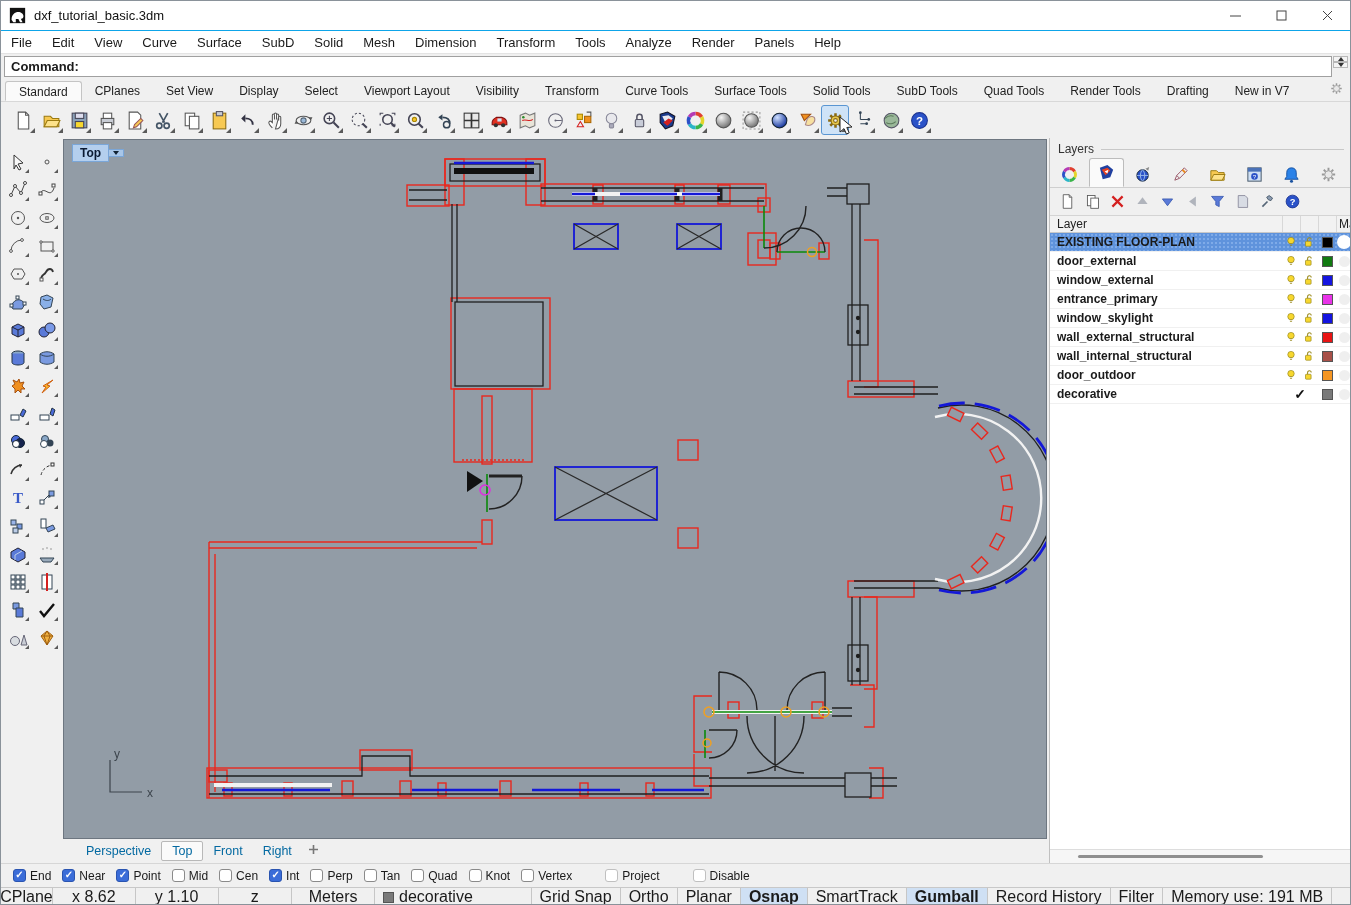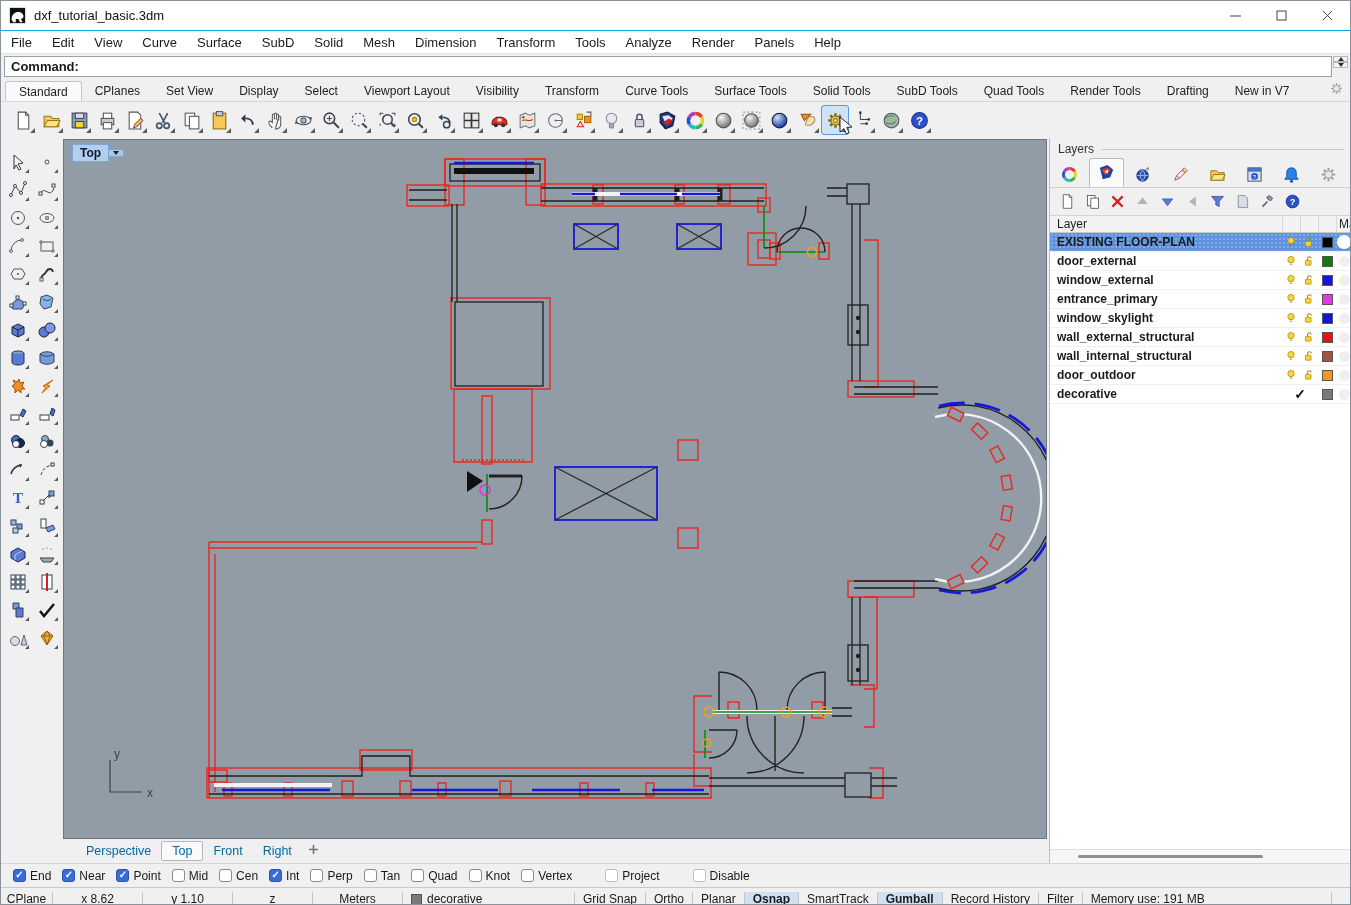--- a/index.html
+++ b/index.html
@@ -101,21 +101,21 @@
   border-top:1px solid #d6d6d6; display:flex; align-items:center; padding-left:12px; gap:11px; }
 .osnap-item { display:flex; align-items:flex-start; gap:4px; }
 .osnap-item.spaced { margin-left:22px; }
 .cbx { width:13px; height:13px; border-radius:3px; border:1px solid #8a8a8a; background:#fff;
   display:flex; align-items:center; justify-content:center; }
 .cbx.checked { background:#3a6cd8; border-color:#2a54b0; }
 .cbx.checked::after { content:"\2713"; color:#fff; font-size:10px; font-weight:bold; line-height:1;}
 .cbx.dim { border-color:#c0c0c0; }
 
 .statusbar { position:absolute; left:0; top:886px; width:100%; height:19px; background:#f0f0f0;
-  border-top:1px solid #c8c8c8; display:flex; align-items:flex-end; font-size:12px; }
+  border-top:1px solid #c8c8c8; display:flex; align-items:flex-end; font-size:16px; }
 .sb-cell { display:flex; align-items:center; justify-content:center; border-right:1px solid #c6c6c6; padding:0 8px; white-space:nowrap;}
 .sb-cell.toggle.on { font-weight:bold; background:#cfe0f4; }
 .sb-layer { display:flex; align-items:center; gap:5px; justify-content:flex-start; }
 .sb-mem { flex:1; justify-content:flex-start; border-right:1px solid #c6c6c6;}
 .sb-end { width:18px; border-right:none; }
 text.axis-lbl { font-size:12px; fill:#3c444c; }
 </style>
 </head>
 <body>
 

